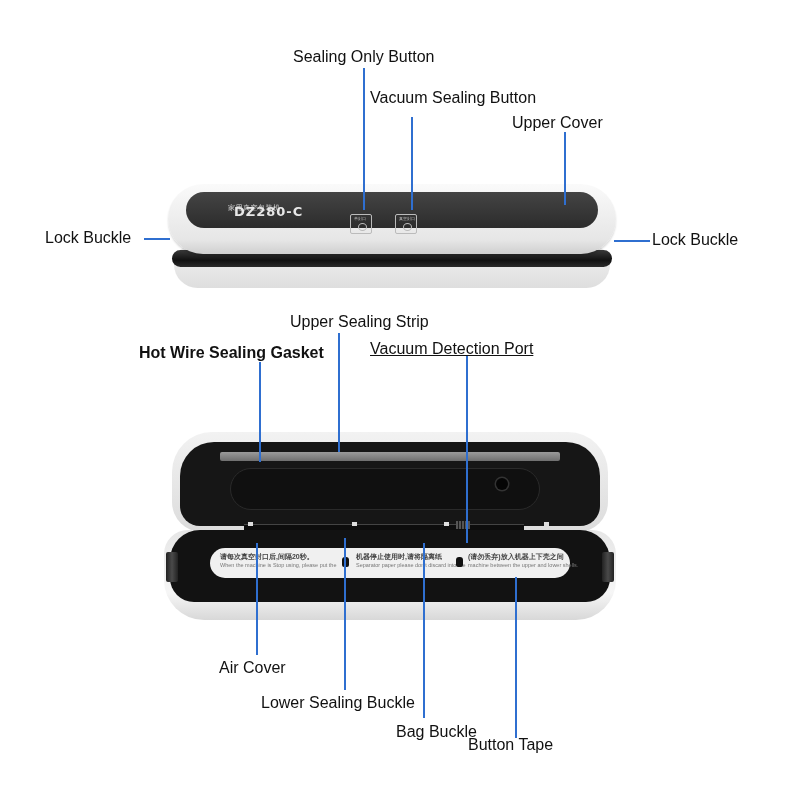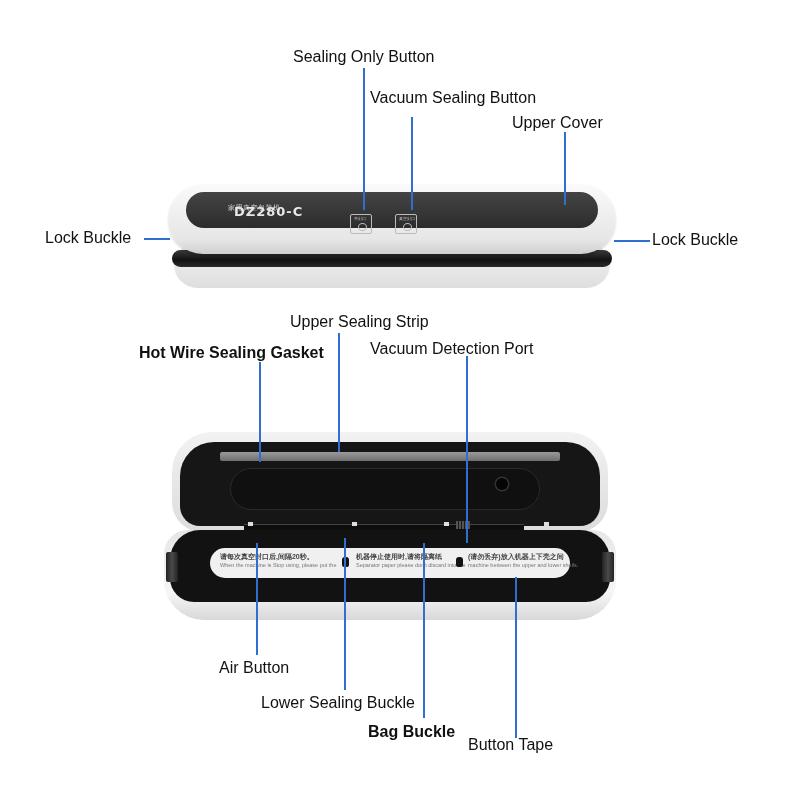--- a/index.html
+++ b/index.html
@@ -104,24 +104,24 @@
 </head>
 <body>
 
 <div class="label" style="left:293px; top:48px;">Sealing Only Button</div>
 <div class="label" style="left:370px; top:89px;">Vacuum Sealing Button</div>
 <div class="label" style="left:512px; top:114px;">Upper Cover</div>
 <div class="label" style="left:45px; top:229px;">Lock Buckle</div>
 <div class="label" style="left:652px; top:231px;">Lock Buckle</div>
 <div class="label" style="left:250px; top:313px;margin-left:40px;">Upper Sealing Strip</div>
 <div class="label" style="left:139px; top:344px;font-weight:bold;">Hot Wire Sealing Gasket</div>
-<div class="label" style="left:370px; top:340px;">Vacuum Detection Port</div>
-<div class="label" style="left:219px; top:659px;">Air Button</div>
+<div class="label" style="left:370px; top:340px;text-decoration:underline;">Vacuum Detection Port</div>
+<div class="label" style="left:219px; top:659px;">Air Cover</div>
 <div class="label" style="left:261px; top:694px;">Lower Sealing Buckle</div>
-<div class="label" style="left:368px; top:723px;font-weight:bold;">Bag Buckle</div>
+<div class="label" style="left:396px; top:723px;">Bag Buckle</div>
 <div class="label" style="left:468px; top:736px;">Button Tape</div>
 
 <div class="top-device">
   <div class="td-bottom"></div>
   <div class="td-band"></div>
   <div class="td-shell">
     <div class="td-panel">
       <div class="td-brand">家用真空包装机</div>
       <div class="td-model">DZ280-C</div>
       <div class="td-btn" style="left:164px;">

